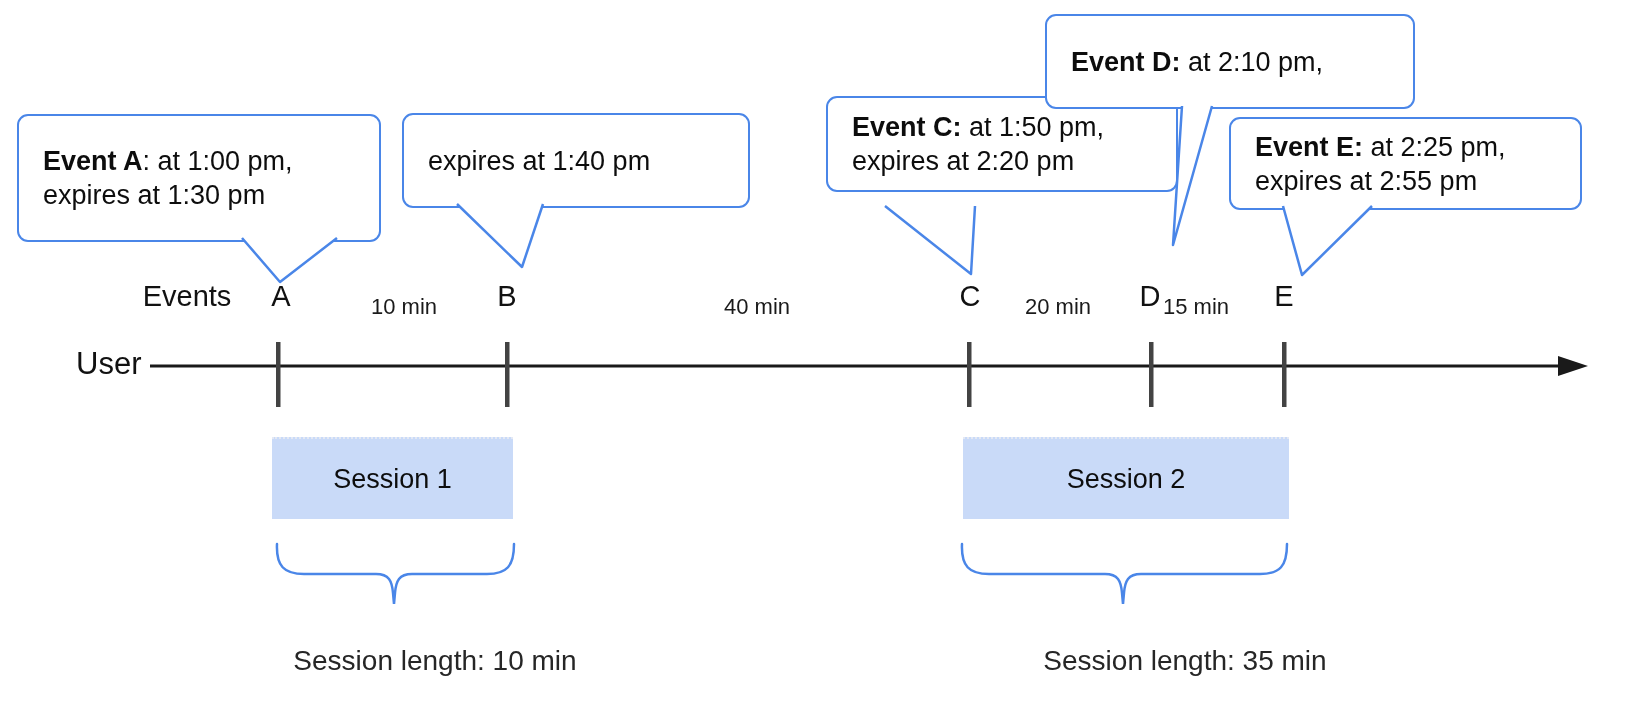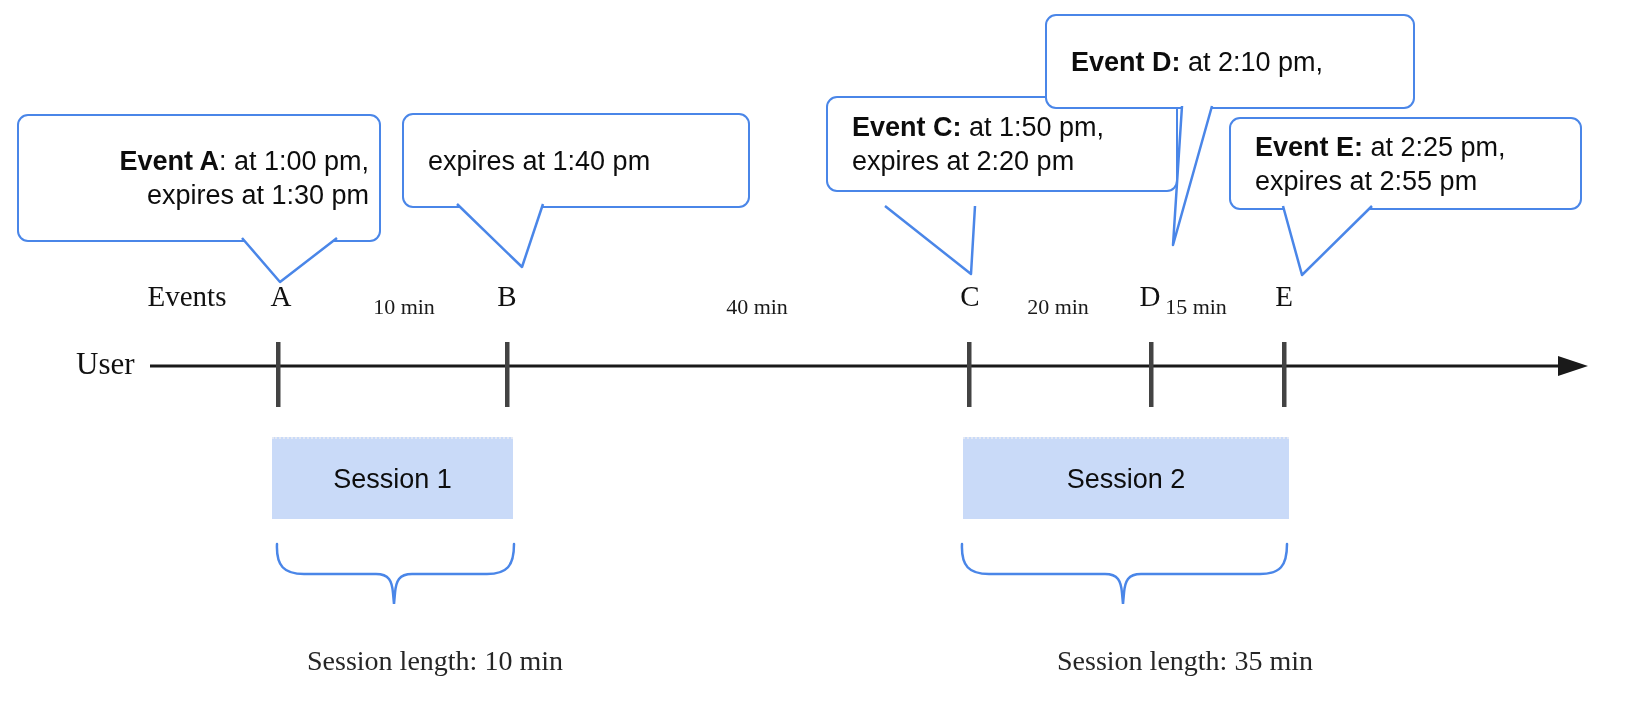--- a/index.html
+++ b/index.html
@@ -22,27 +22,27 @@
     flex-direction:column;
     justify-content:center;
     padding-left:24px;
     padding-right:10px;
     font-size:27px;
     line-height:34px;
     color:#0d0d0d;
     z-index:1;
   }
   .bubble b{font-weight:700;}
-  .b-a{left:17px;  top:114px; width:364px; height:128px;align-items:flex-end;}
+  .b-a{left:17px;  top:114px; width:364px; height:128px;}
   .b-b{left:402px; top:113px; width:348px; height:95px;}
   .b-c{left:826px; top:96px; width:352px; height:96px;}
   .b-d{left:1045px;top:14px;  width:370px; height:95px;}
   .b-e{left:1229px;top:117px; width:353px; height:93px;}
   
-  .lbl{position:absolute;white-space:nowrap;z-index:3;font-family:Liberation Serif, serif;}
+  .lbl{position:absolute;white-space:nowrap;z-index:3;}
   .center{transform:translateX(-50%);}
   .events-lbl{left:187px;top:280px;font-size:29px;}
   .user-lbl{left:76px;top:346px;font-size:31px;}
   .mark{font-size:29px;top:280px;}
   .m-a{left:281px;} .m-b{left:507px;} .m-c{left:970px;} .m-d{left:1150px;} .m-e{left:1284px;}
   .interval{font-size:22px;top:294px;color:#1a1a1a;}
   .i-0{left:404px;} .i-1{left:757px;} .i-2{left:1058px;} .i-3{left:1196px;}
   
   .session-box{
     position:absolute;

